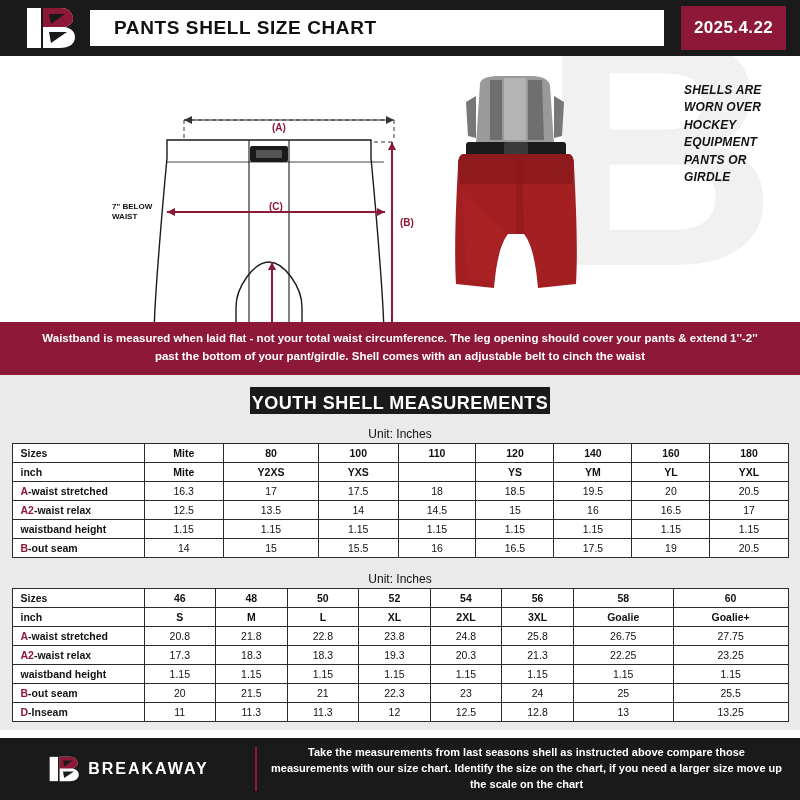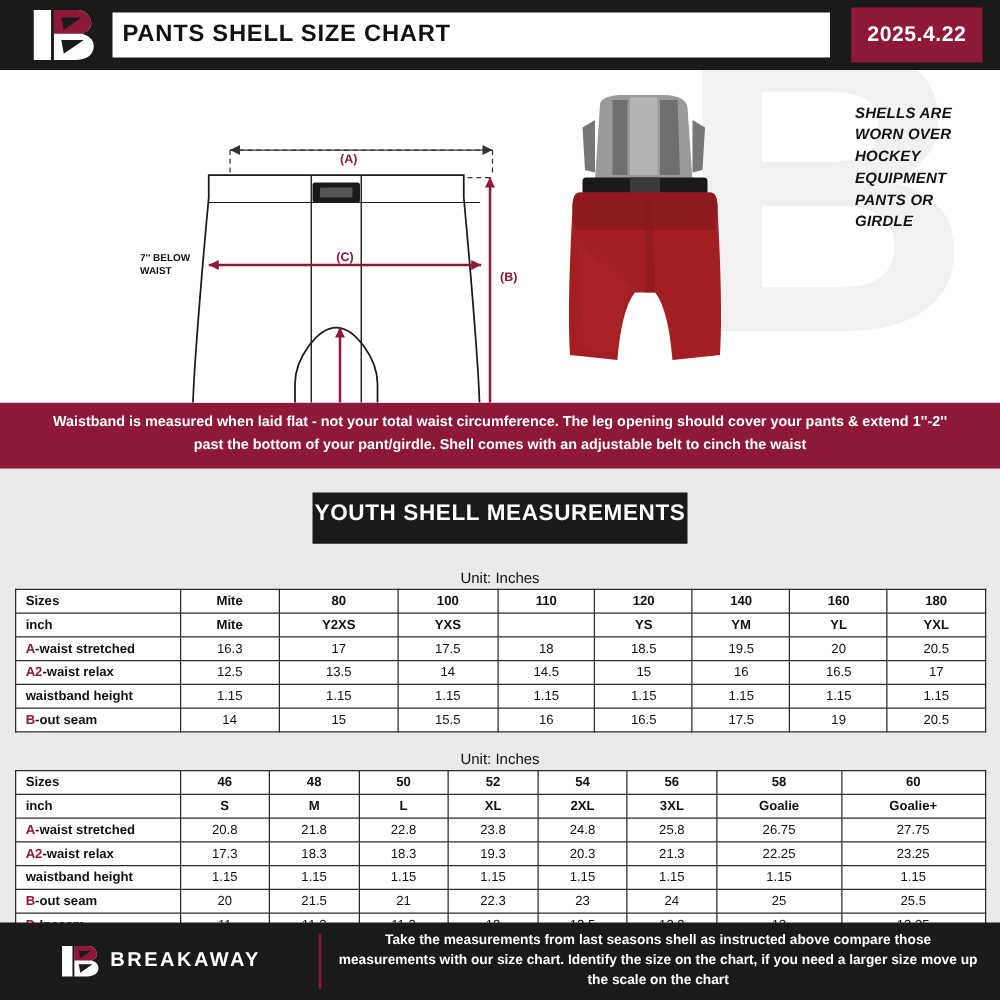--- a/index.html
+++ b/index.html
@@ -36,21 +36,21 @@
     justify-content: center;
     flex: none;
   }
   .logo-svg { display:block; }
   .title-bar {
     flex: 1;
     background: #ffffff;
     height: 36px;
     display: flex;
     align-items: center;
-    padding-left: 8px;
+    padding-left: 24px;
     margin-right: 6px;
   }
   .title-bar .title {
     font-size: 19px;
     font-weight: bold;
     letter-spacing: .6px;
     color: #111;
   }
   .date-box {
     background: #8e1838;
@@ -120,29 +120,29 @@
     line-height: 1.55;
     padding: 8px 40px 9px;
   }
   
   .sec-wrap {
     background: #eaeaea;
     padding: 7px 0 2px;
     position: relative;
   }
   .sec-title {
-    margin: 12px auto;
+    margin: 5px auto;
     width: 300px;
     background: #1a1a1a;
     color: #fff;
     text-align: center;
     font-size: 18px;
     font-weight: bold;
     letter-spacing: .5px;
-    padding: 6px 0 14px;
+    padding: 6px 0 0;
   }
   .unit {
     text-align: center;
     font-size: 12px;
     color: #111;
     padding: 6px 0 2px;
     background: #eaeaea;
   }
   
   table.sz {

